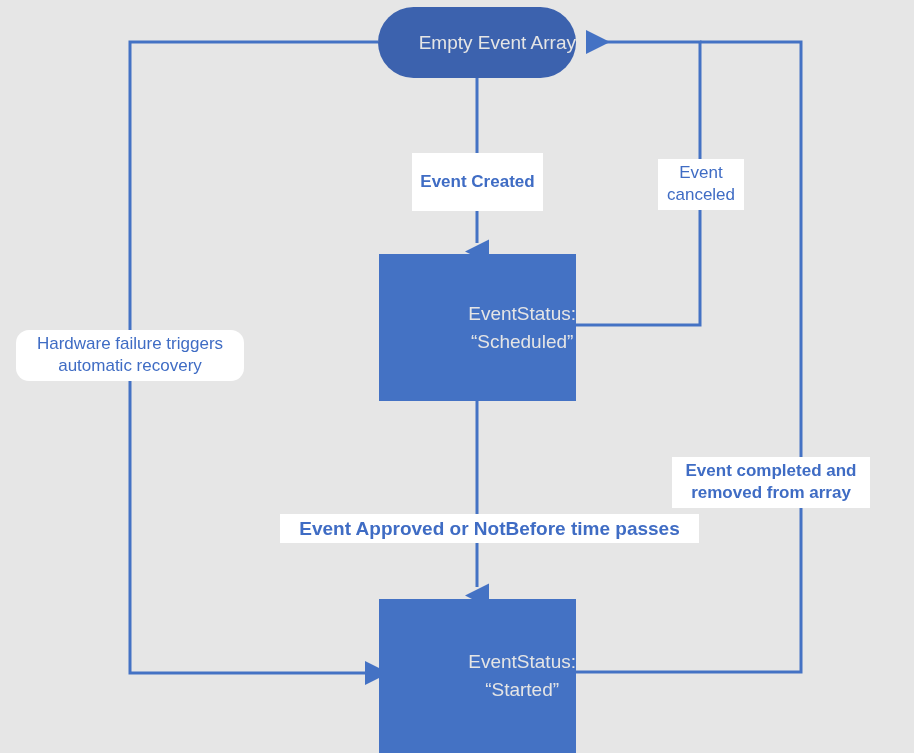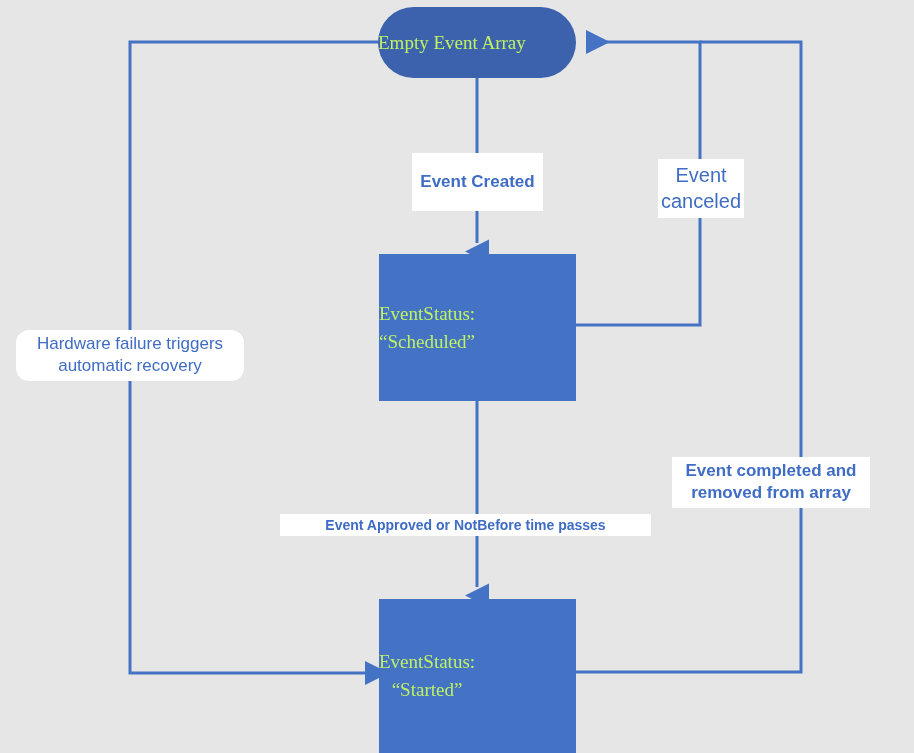--- a/index.html
+++ b/index.html
@@ -25,25 +25,24 @@
     top: 0;
     width: 914px;
     height: 753px;
   }
 
   
   .node {
     position: absolute;
     display: flex;
     align-items: center;
-    justify-content: flex-start;
+    justify-content: flex-end;
     text-align: center;
-    color: #bef264;
+    color: #e5e5e5;
     box-sizing: border-box;
-    font-family: Liberation Serif, serif;
   }
   .node-oval {
     left: 378px;
     top: 7px;
     width: 198px;
     height: 71px;
     background: #3c62ae;
     border-radius: 36px;
     font-size: 19px;
     line-height: 1.25;
@@ -88,21 +87,21 @@
     left: 412px;
     top: 153px;
     width: 131px;
     font-size: 17px;
     padding: 18px 3px;
   }
   #label-event-canceled {
     left: 658px;
     top: 159px;
     width: 86px;
-    font-size: 20px;
+    font-size: 17px;
     padding: 3px 3px;
   }
   #label-hardware-failure {
     left: 16px;
     top: 330px;
     width: 228px;
     font-size: 17px;
     padding: 3px 4px;
     border-radius: 13px;
   }
@@ -110,22 +109,22 @@
     left: 672px;
     top: 424px;
     width: 198px;
     font-size: 17px;
     padding: 3px 4px;
     margin-top: 33px;
   }
   #label-event-approved {
     left: 280px;
     top: 514px;
-    width: 371px;
-    font-size: 14px;
+    width: 419px;
+    font-size: 19px;
     padding: 2px 4px;
   }
 </style>
 </head>
 <body>
 
 <div id="diagram-root">
 
   <svg id="edge-layer" viewBox="0 0 914 753" width="914" height="753" xmlns="http://www.w3.org/2000/svg">
     <defs>

